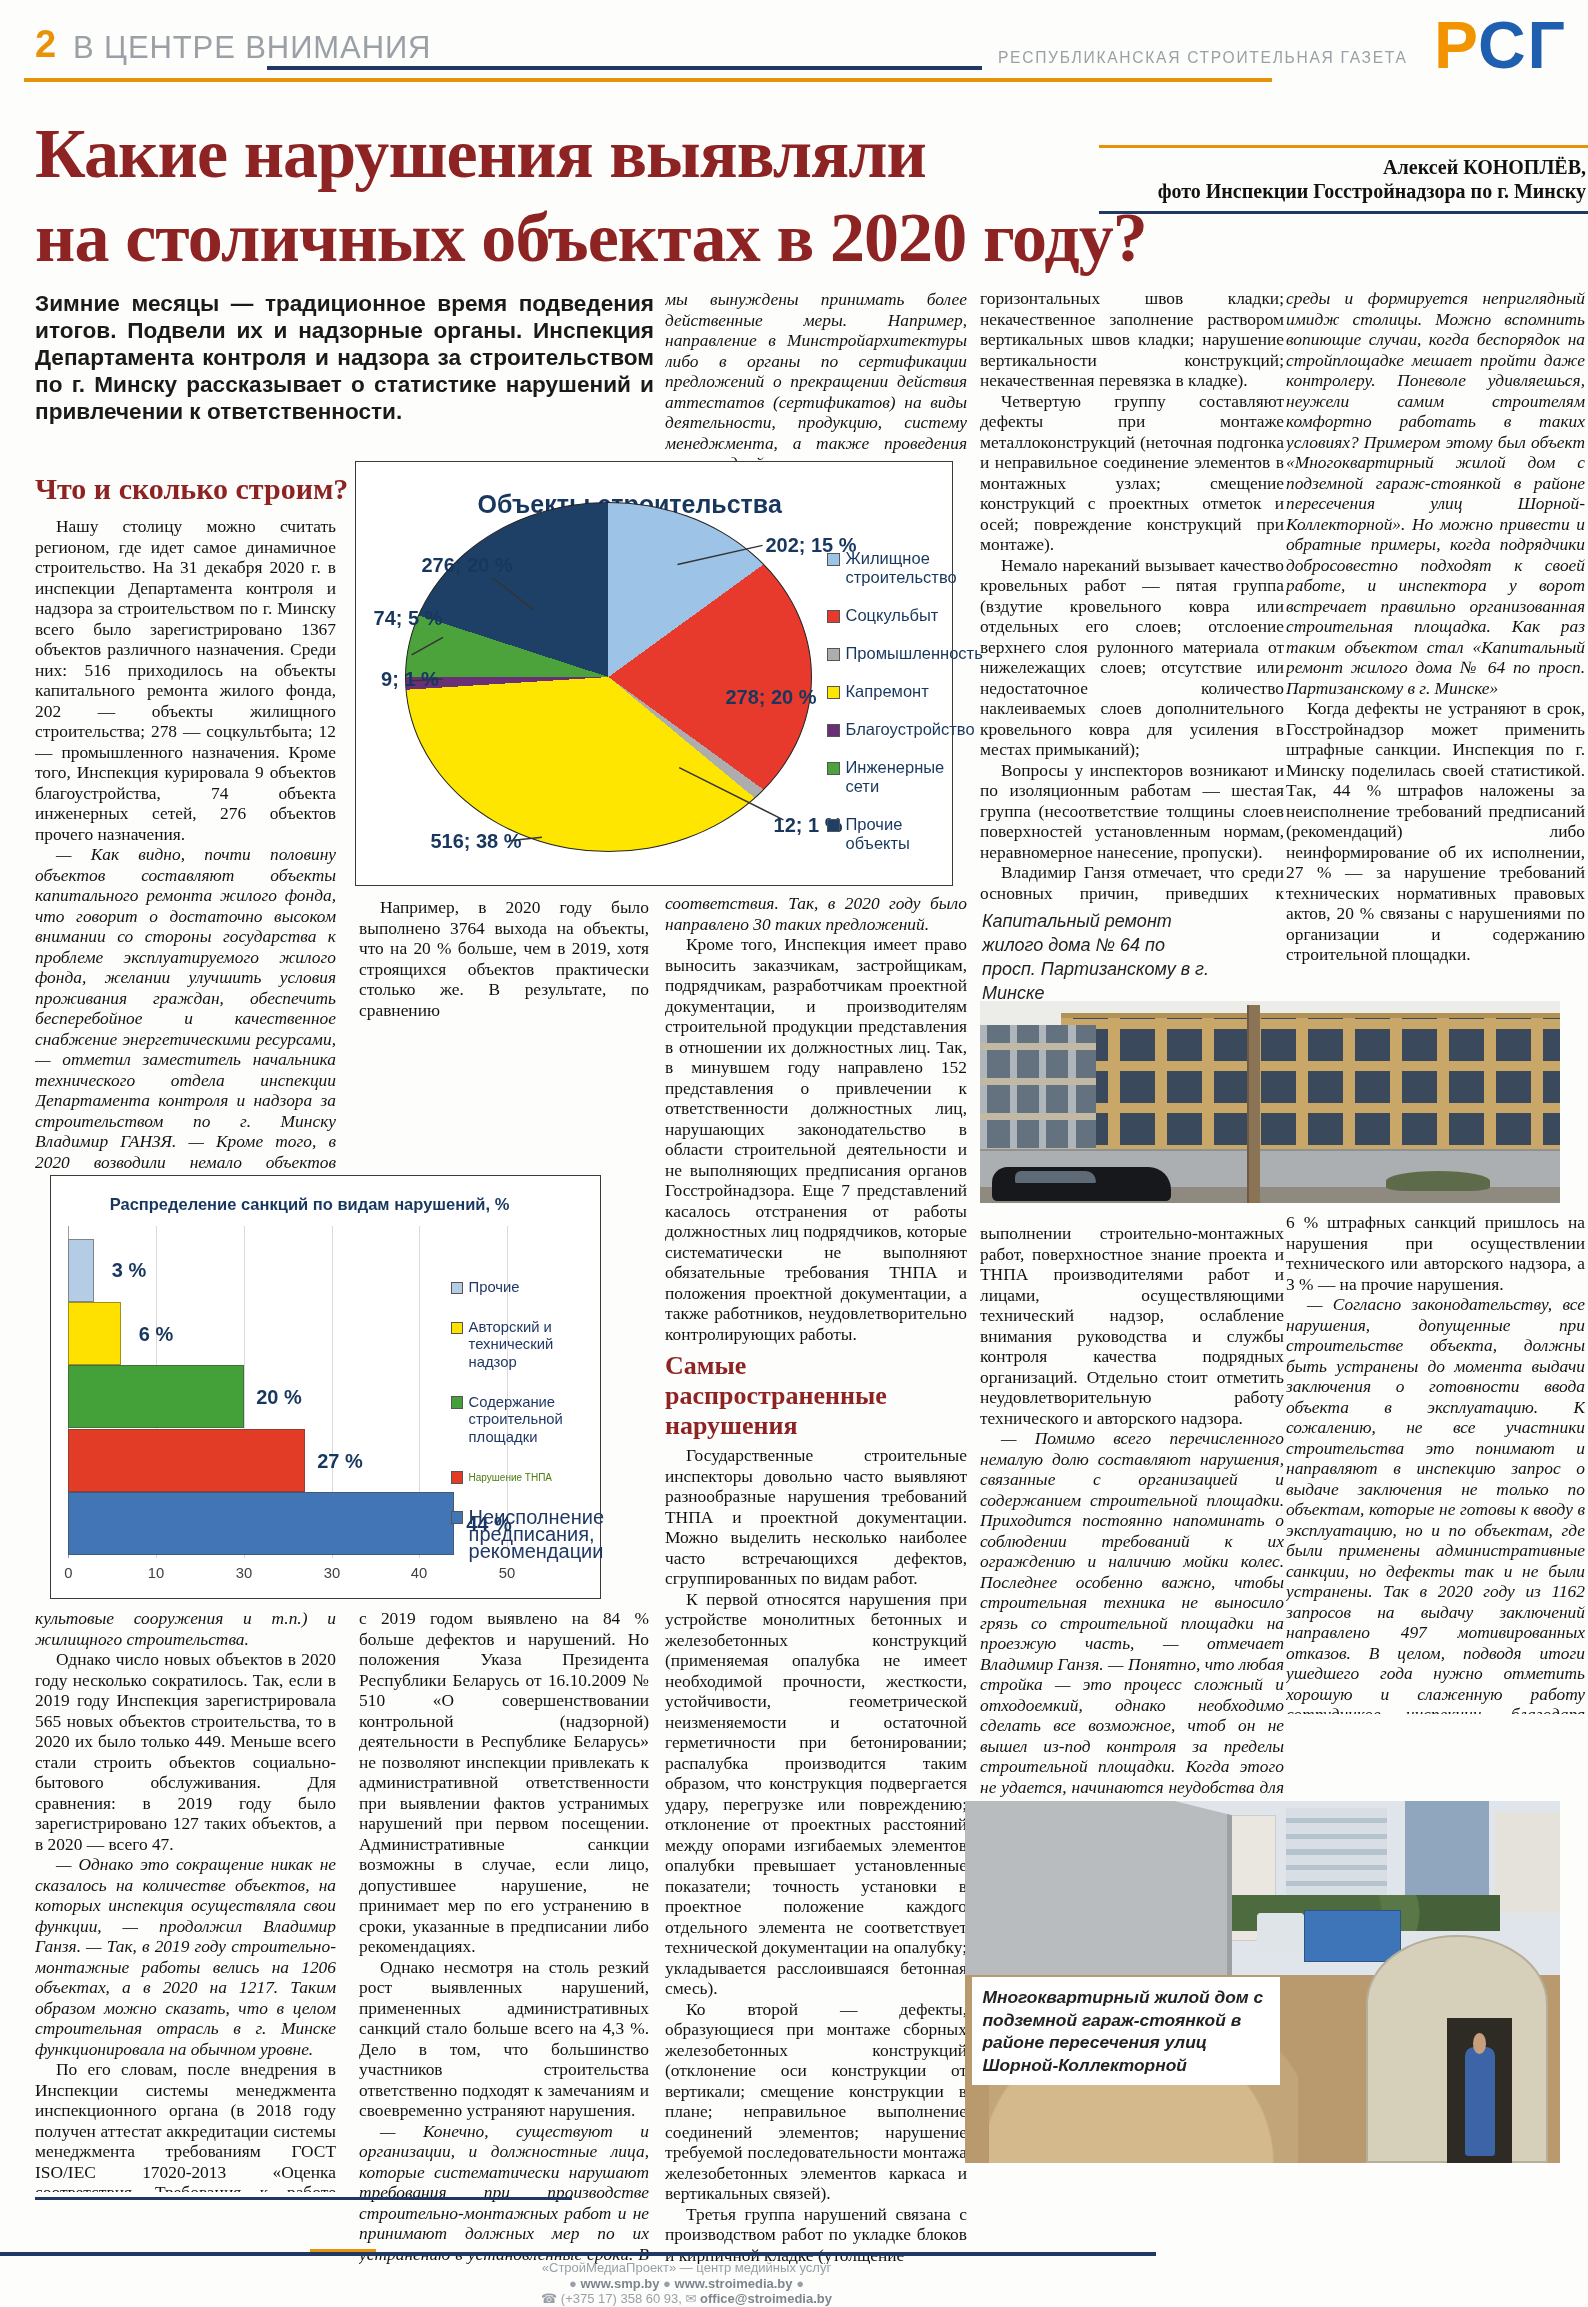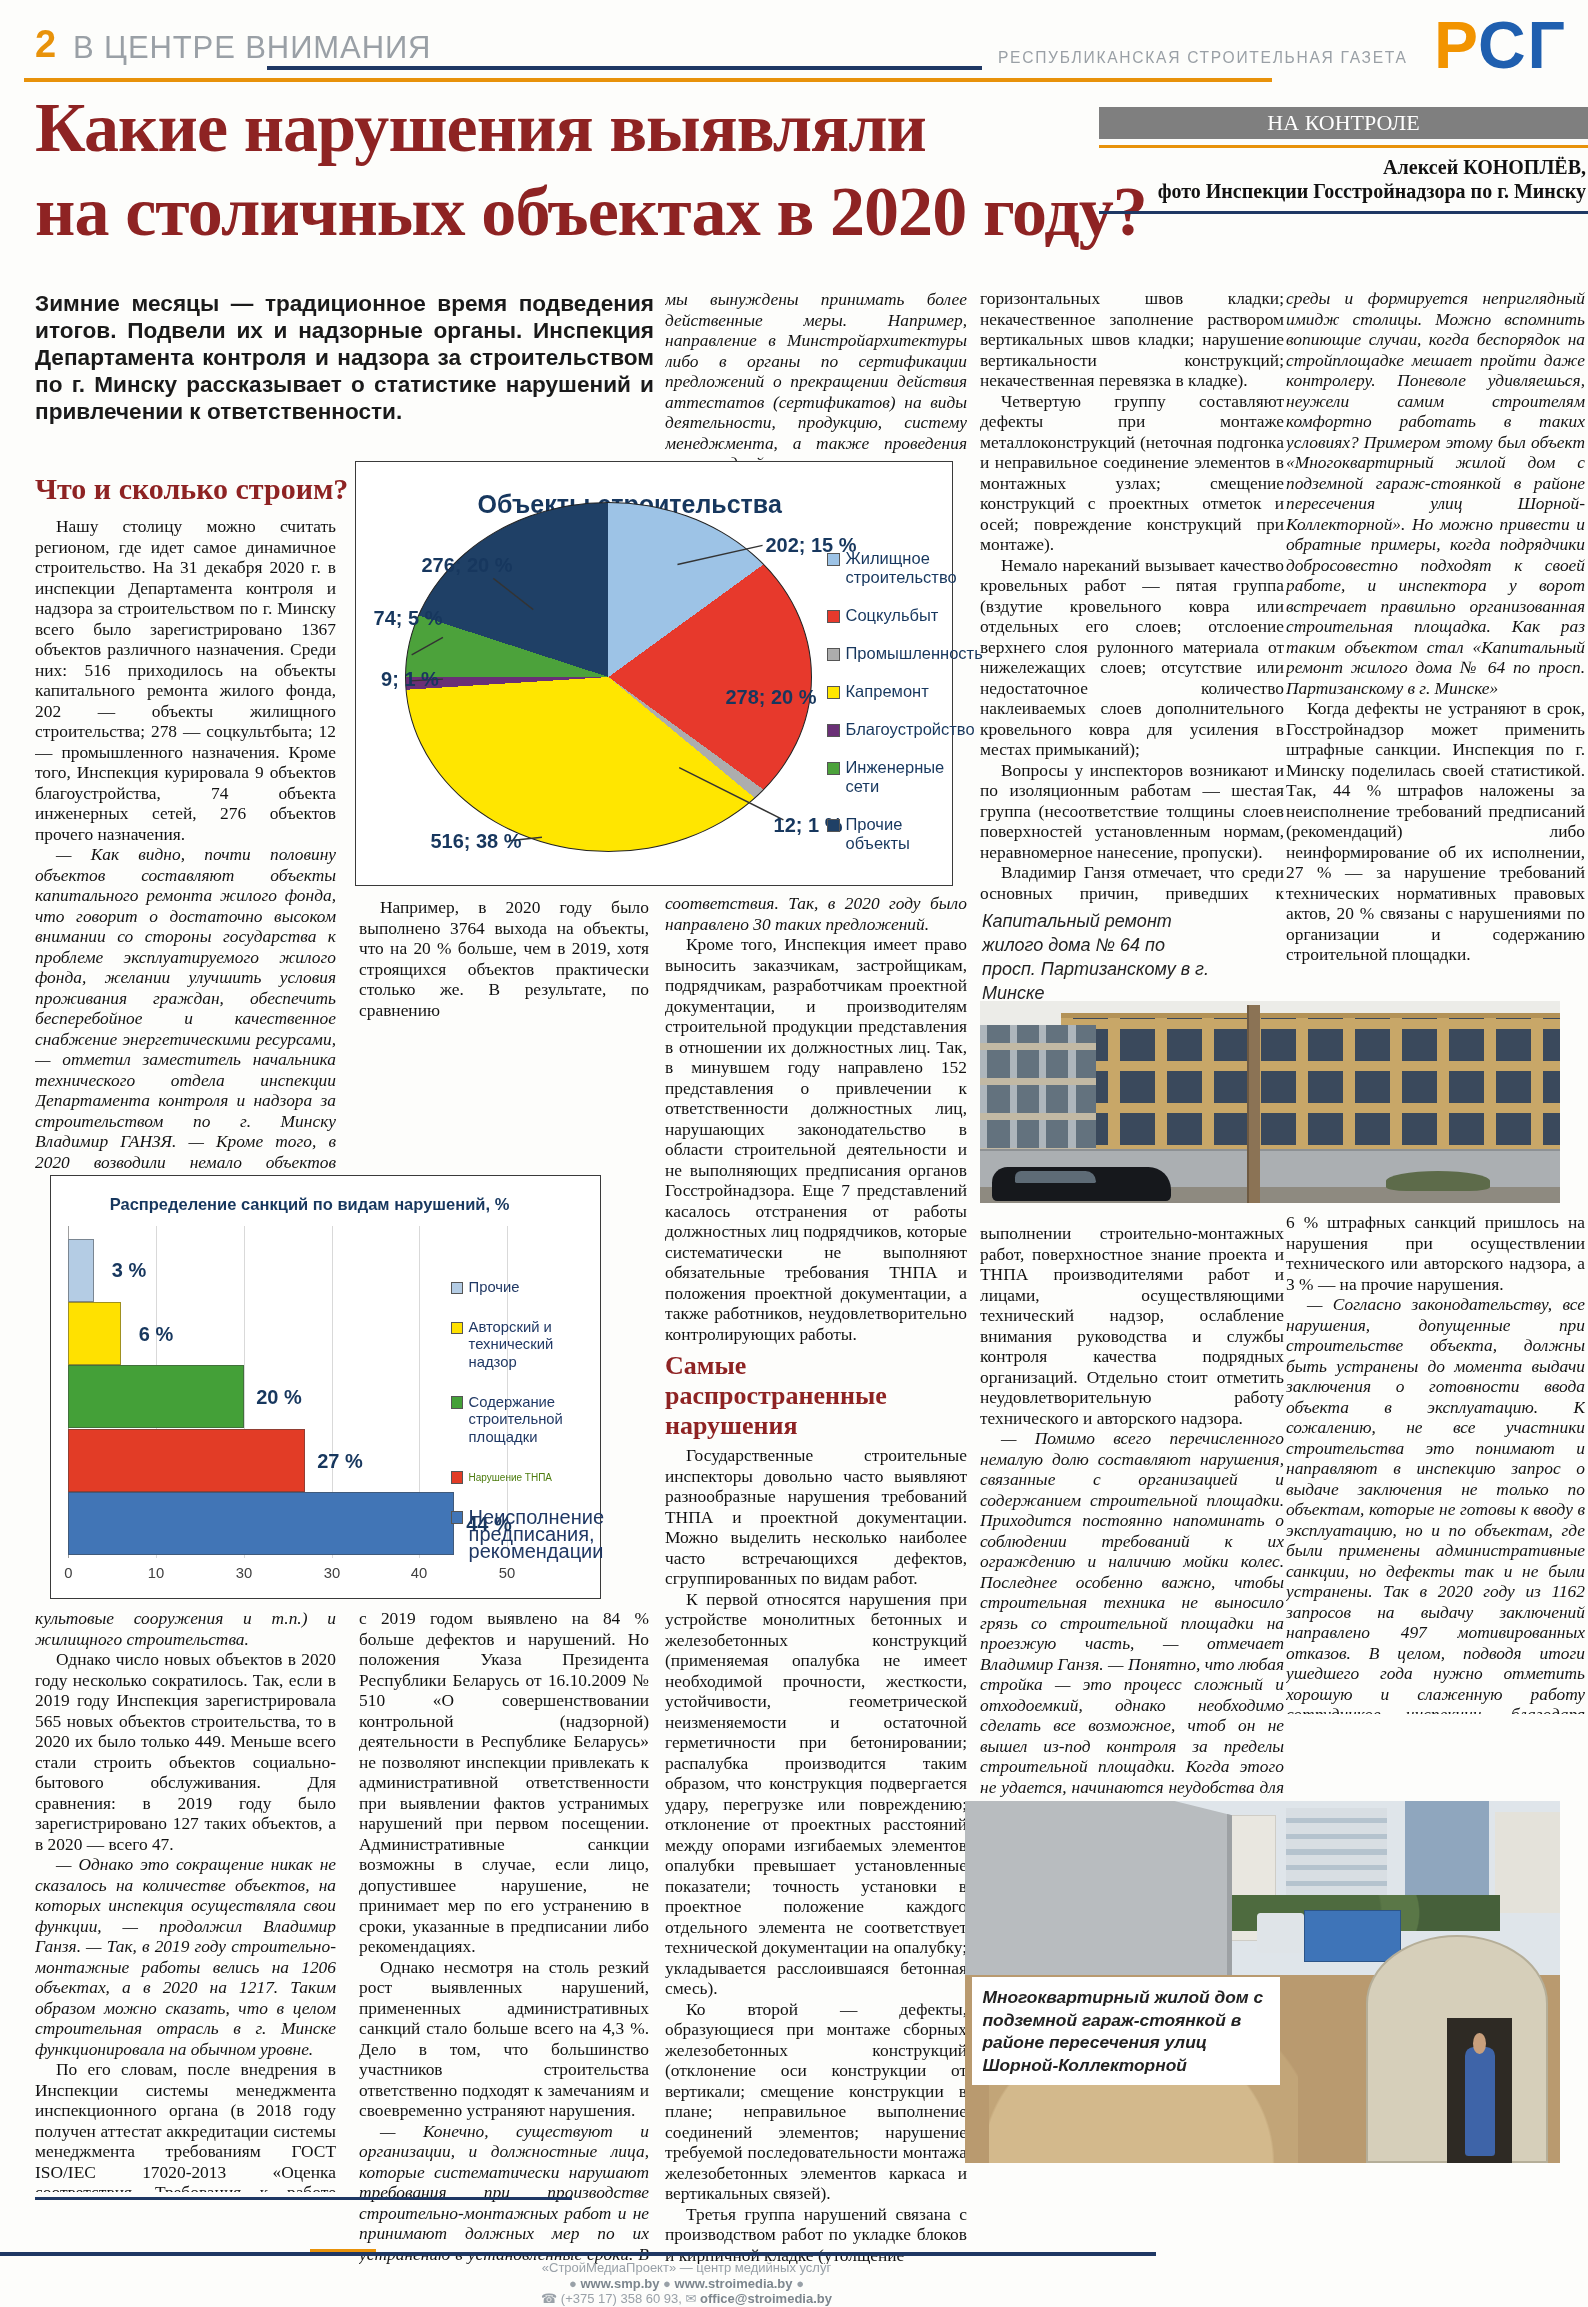--- a/index.html
+++ b/index.html
@@ -91,26 +91,25 @@
 
   <div class="abs pagenum" style="left:35px;top:22.6px;">2</div>
   <div class="abs section-name" style="left:73px;top:29.5px;">В ЦЕНТРЕ ВНИМАНИЯ</div>
   <div class="rule" style="left:267px;top:66px;width:715px;height:3.5px;background:#1F3864;"></div>
   <div class="abs paper-name" style="left:998px;top:49px;">РЕСПУБЛИКАНСКАЯ СТРОИТЕЛЬНАЯ ГАЗЕТА</div>
   <div class="rule" style="left:24px;top:78px;width:1248px;height:4.3px;background:#E8920A;"></div>
   <div class="abs logo" style="left:1434px;top:7px;">
     <span class="lp">Р</span><span class="lsg">СГ</span>
   </div>
 
-  <div class="abs headline" style="left:35px;top:86px;width:1260px;">
+  <div class="abs headline" style="left:35px;top:112px;width:1260px;">
     <div>Какие нарушения выявляли</div>
     <div>на столичных объектах в 2020 году?</div>
   </div>
 
-  <div class="abs kickbar" style="left:1099px;top:107px;width:489px;height:32px;">НА КОНТРОЛЕ</div>
   <div class="rule" style="left:1099px;top:145px;width:489px;height:2.6px;background:#E8920A;"></div>
   <div class="abs byline" style="left:1099px;top:155px;width:487px;">
     <div>Алексей КОНОПЛЁВ,</div>
     <div>фото Инспекции Госстройнадзора по г. Минску</div>
   </div>
   <div class="rule" style="left:1099px;top:211px;width:489px;height:2.6px;background:#1F3864;"></div>
 
   <div class="abs lead" style="left:35px;top:290px;width:619px;">Зимние месяцы — традиционное время подведения итогов. Подвели их и надзорные органы. Инспекция Департамента контроля и надзора за строительством по г. Минску рассказывает о статистике нарушений и привлечении к ответственности.</div>
 
   <div class="abs h1red" style="left:35px;top:464px;">Что и сколько строим?</div>

